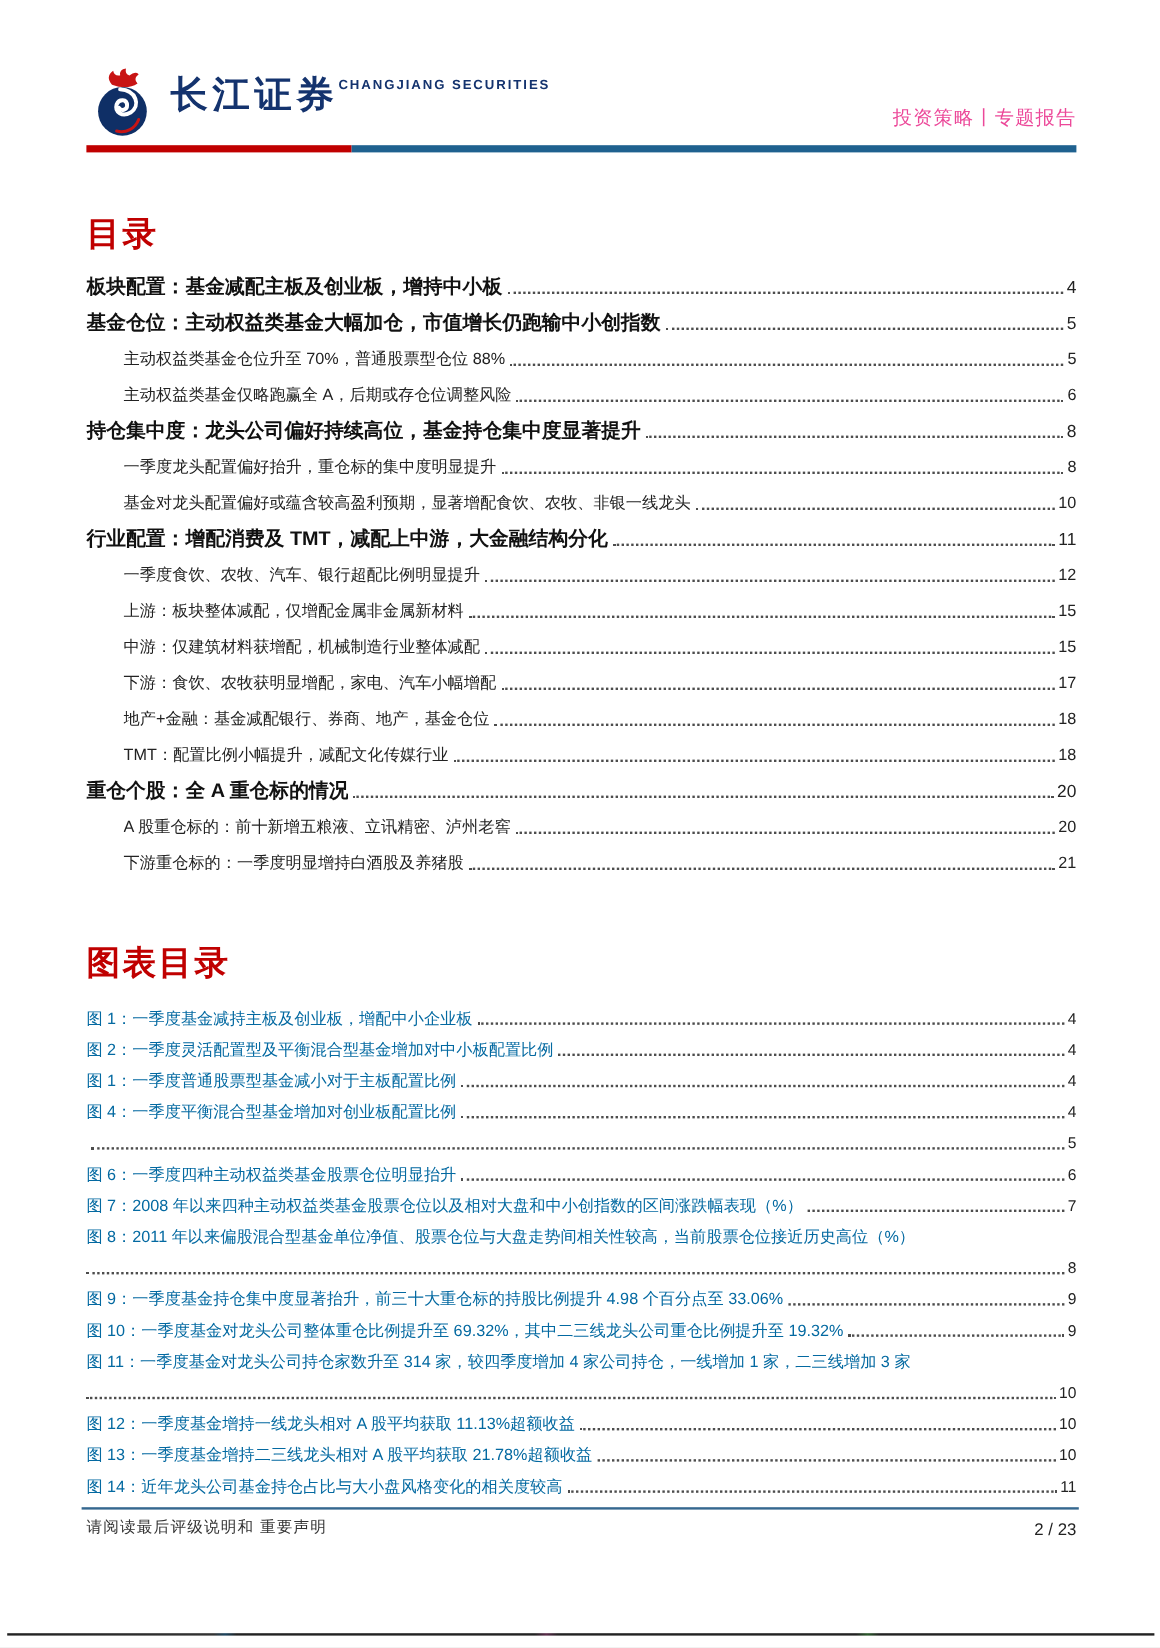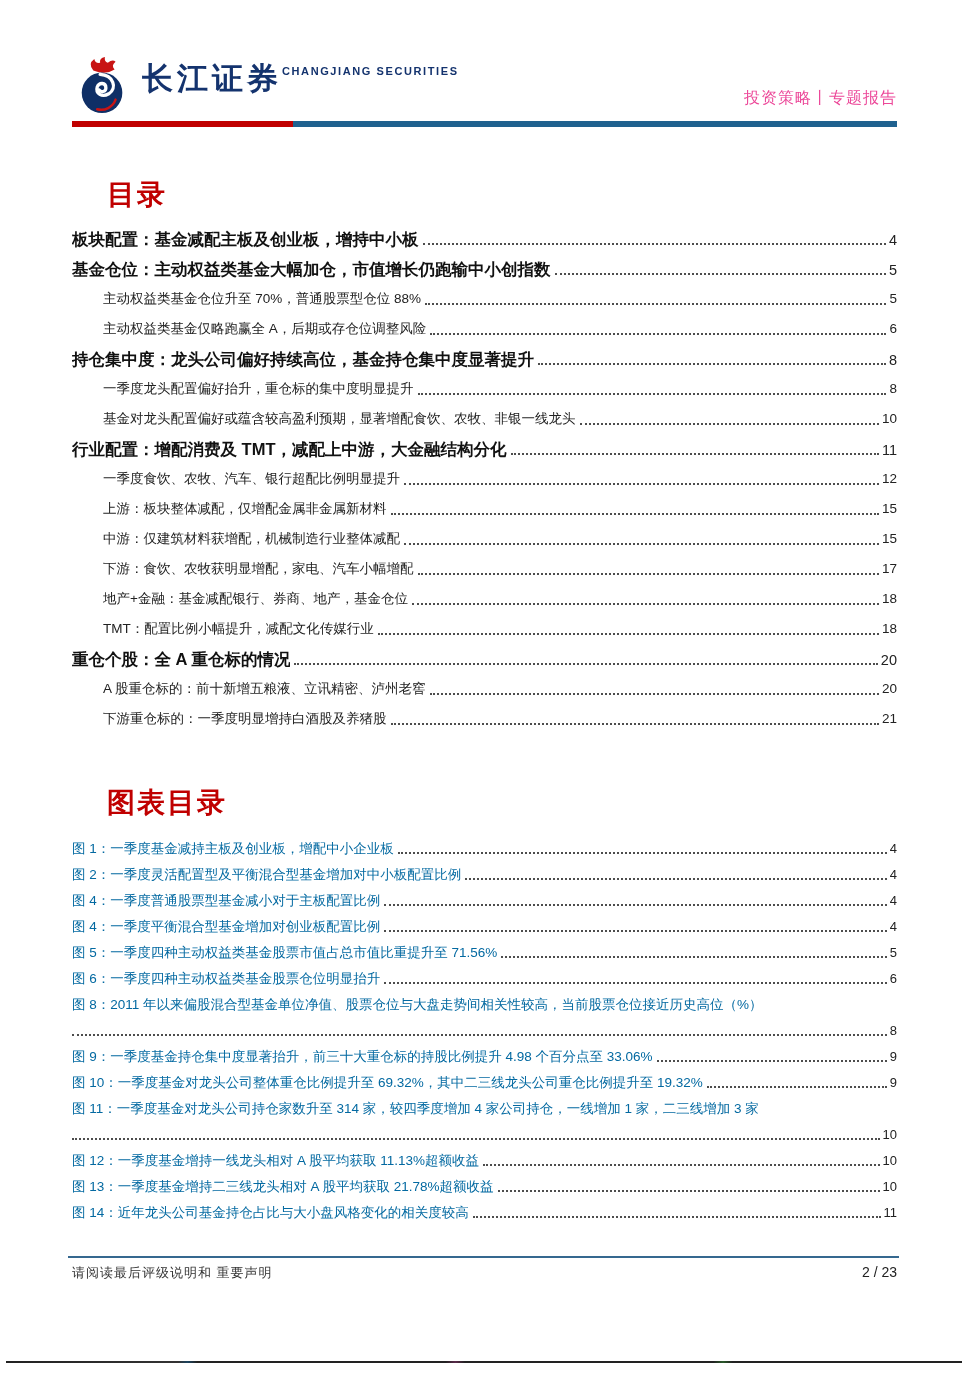--- a/index.html
+++ b/index.html
@@ -13,21 +13,21 @@
   .logo-area { position:absolute; top:56px; left:74px; display:flex; align-items:flex-start; }
   .logo-mark { width:58px; height:62px; margin-right:10px; }
   .brand-text { display:flex; flex-direction:row; justify-content:center; padding-top:6px; }
   .brand-cn { font-size:31px; font-weight:700; color:#14336e; letter-spacing:4px; line-height:1.1; }
   .brand-en { font-size:11px; font-weight:700; color:#14336e; letter-spacing:1.6px; margin-top:3px; }
   .header-meta { position:absolute; top:88px; right:70px; font-size:16px; color:#ec4899; letter-spacing:1px; }
   .header-rule { position:absolute; top:121px; left:72px; right:70px; height:6px; display:flex; }
   .header-rule .seg-red { width:221px; height:100%; }
   .header-rule .seg-blue { flex:1; height:100%; }
   
-  .sec-title { position:absolute; left:72px; font-size:28px; font-weight:600; color:#c00000; letter-spacing:2px;margin-left:35px; }
+  .sec-title { position:absolute; left:72px; font-size:28px; font-weight:600; color:#c00000; letter-spacing:2px; }
   .sec-title.toc { top:176px; }
   .sec-title.fig { top:784px; }
   
   .toc-list { position:absolute; top:224px; left:72px; width:825px; }
   .fig-list { position:absolute; top:836px; left:72px; width:825px; }
   .toc-row, .fig-row-line { display:flex; align-items:baseline; }
   .toc-row { height:30px; }
   .toc-row .t { white-space:nowrap; overflow:hidden; line-height:30px; }
   .toc-row.lvl1 .t { font-size:16.5px; font-weight:700; color:#111; }
   .toc-row.lvl2 { padding-left:31px; }
@@ -36,21 +36,21 @@
   .toc-row.lvl1 .p { font-size:14.5px; }
   .leader { flex:1; min-width:12px; align-self:flex-end; margin:0 3px 9px 4px; border-bottom:2px dotted #4d4d4d; }
   .fig-row { width:100%; }
   .fig-row-line { height:26px; }
   .fig-row-line .t { white-space:nowrap; overflow:hidden; line-height:26px; font-size:13.5px; color:#0369a1; }
   .fig-row-line .p { line-height:26px; font-size:13px; }
   .fig-row-line .leader { margin-bottom:8px; }
   .fig-row-line.cont .leader { margin-left:0; }
   
   .footer-rule { position:absolute; top:1256px; left:68px; right:68px; height:2px; background:#35688f; }
-  .footer-row { position:absolute; top:1264px; left:72px; right:70px; display:flex; justify-content:space-between; align-items:flex-start; }
+  .footer-row { position:absolute; top:1264px; left:72px; right:70px; display:flex; justify-content:space-between; align-items:flex-end; }
   .footer-disclaimer { font-size:13px; color:#333; letter-spacing:1px; }
   .footer-page { font-size:14px; color:#222; }
   .bottom-artifact { position:absolute; top:1361px; left:6px; right:5px; height:2px;
     background:linear-gradient(90deg,#222 0%,#333 18%,#1c445f 19%,#222 20%,#222 46%,#5a2a4a 47%,#222 48%,#222 74%,#2a5a2a 75%,#222 76%,#222 100%); }
 </style>
 </head>
 <body>
 
 <div class="page">
 
@@ -174,44 +174,50 @@
       </div>
       <div class="fig-row">
         <div class="fig-row-line">
           <span class="t">图 2：一季度灵活配置型及平衡混合型基金增加对中小板配置比例</span>
           <span class="leader"></span>
           <span class="p">4</span>
         </div>
       </div>
       <div class="fig-row">
         <div class="fig-row-line">
-          <span class="t">图 4：一季度普通股票型基金减小对于主板配置比例</span>
+          <span class="t">图 1：一季度普通股票型基金减小对于主板配置比例</span>
           <span class="leader"></span>
           <span class="p">4</span>
         </div>
       </div>
       <div class="fig-row">
         <div class="fig-row-line">
           <span class="t">图 4：一季度平衡混合型基金增加对创业板配置比例</span>
           <span class="leader"></span>
           <span class="p">4</span>
         </div>
       </div>
       <div class="fig-row">
         <div class="fig-row-line">
-          <span class="t">图 5：一季度四种主动权益类基金股票市值占总市值比重提升至 71.56%</span>
           <span class="leader"></span>
           <span class="p">5</span>
         </div>
       </div>
       <div class="fig-row">
         <div class="fig-row-line">
           <span class="t">图 6：一季度四种主动权益类基金股票仓位明显抬升</span>
           <span class="leader"></span>
           <span class="p">6</span>
+        </div>
+      </div>
+      <div class="fig-row">
+        <div class="fig-row-line">
+          <span class="t">图 7：2008 年以来四种主动权益类基金股票仓位以及相对大盘和中小创指数的区间涨跌幅表现（%）</span>
+          <span class="leader"></span>
+          <span class="p">7</span>
         </div>
       </div>
       <div class="fig-row">
         <div class="fig-row-line">
           <span class="t">图 8：2011 年以来偏股混合型基金单位净值、股票仓位与大盘走势间相关性较高，当前股票仓位接近历史高位（%）</span>
         </div>
         <div class="fig-row-line cont">
           <span class="leader"></span>
           <span class="p">8</span>
         </div>

